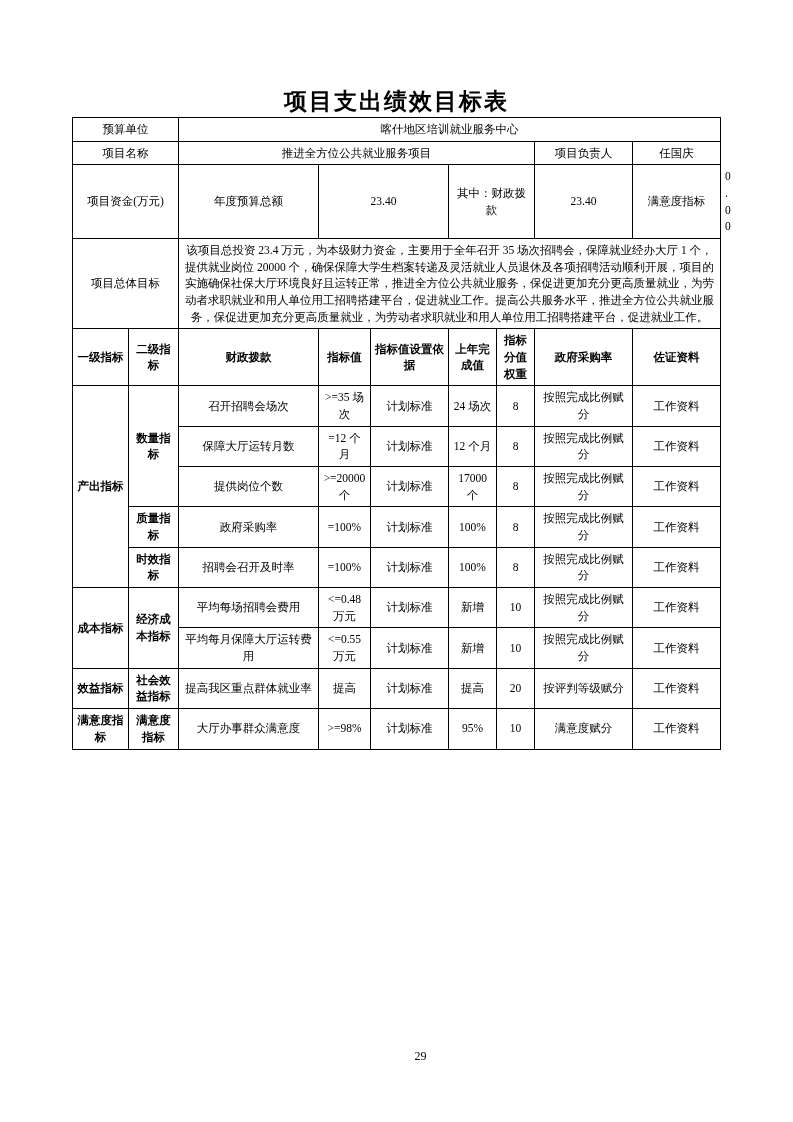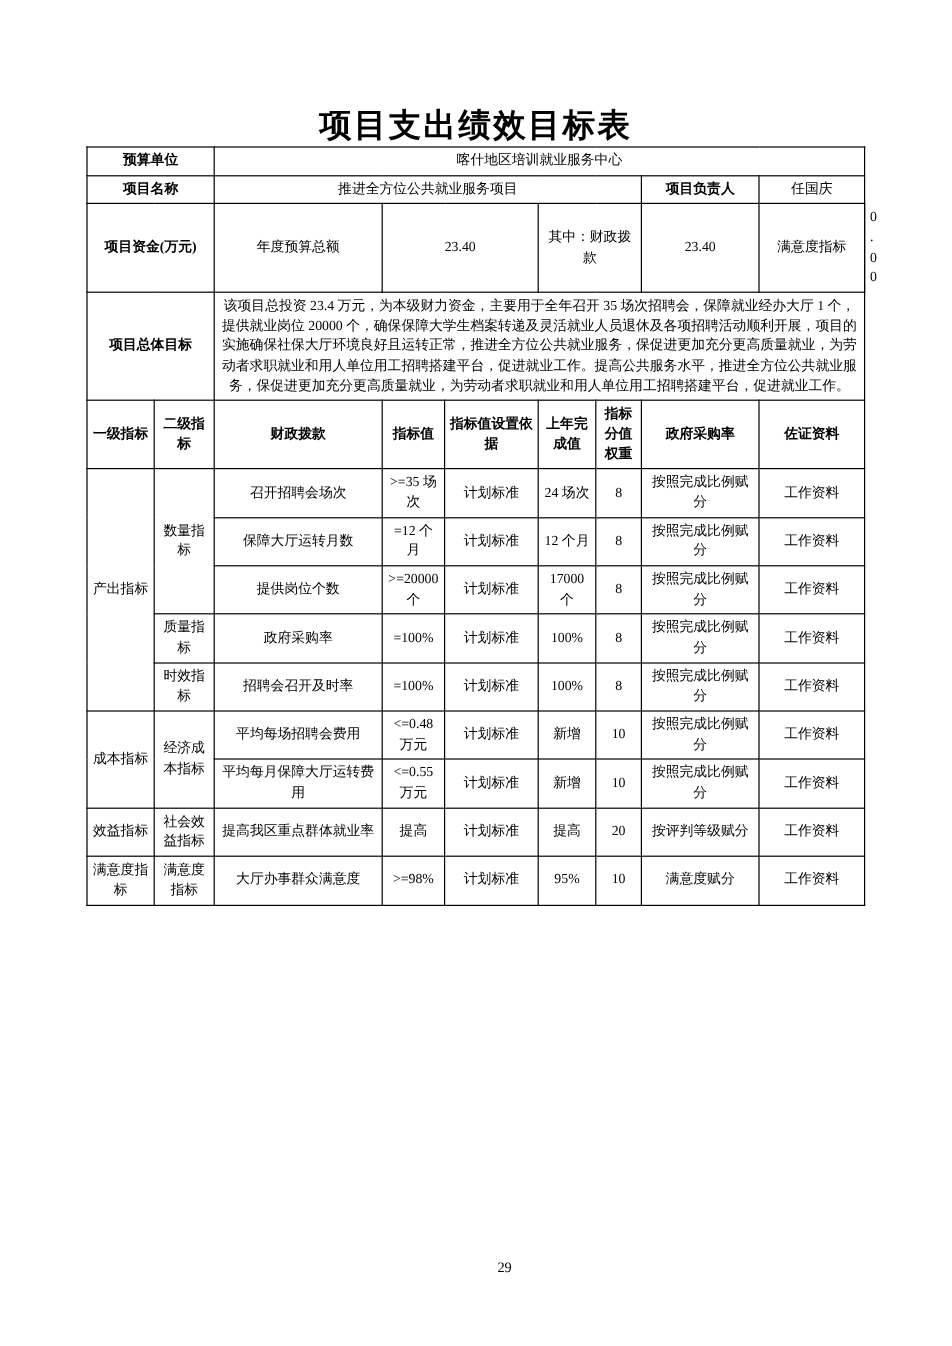--- a/index.html
+++ b/index.html
@@ -16,21 +16,21 @@
   }
   .page {
     width: 793px;
     height: 1122px;
     box-sizing: border-box;
     padding: 78px 72px 0 72px;
     position: relative;
   }
   .doc-title {
     text-align: center;
-    font-size: 27px;
+    font-size: 23px;
     font-weight: bold;
     letter-spacing: 2px;
     margin: 8px 0 0 0;
     font-family: Liberation Mono, monospace;
   }
   .doc-subtitle {
     text-align: center;
     font-size: 12.5px;
     margin: 18px 0 14px 0;
   }
@@ -43,21 +43,21 @@
   table.main td, table.main th {
     border: 1px solid #000000;
     padding: 3px 4px;
     font-size: 11.5px;
     text-align: center;
     vertical-align: middle;
     line-height: 1.45;
     word-wrap: break-word;
     overflow-wrap: break-word;
   }
-  .b { font-weight: bold; }
+  .b { font-weight: normal; }
   .lh-tall { line-height: 1.9; }
   .overall-text {
     text-align: left;
     text-indent: 0;
     font-size: 12px;
     line-height: 1.95;
     padding: 6px 7px;
   }
   .hdr td {
     font-weight: bold;
@@ -67,21 +67,21 @@
   .pagenum {
     position: absolute;
     bottom: 58px;
     left: 0;
     width: 793px;
     text-align: center;
     font-size: 12px;
     padding-left: 24px;
   }
   .vert-label {
-    font-weight: normal;
+    font-weight: bold;
     font-size: 12px;
     line-height: 1.5;
   }
 </style>
 </head>
 <body>
 
 <div class="page">
 
   <div class="doc-title">项目支出绩效目标表</div>

